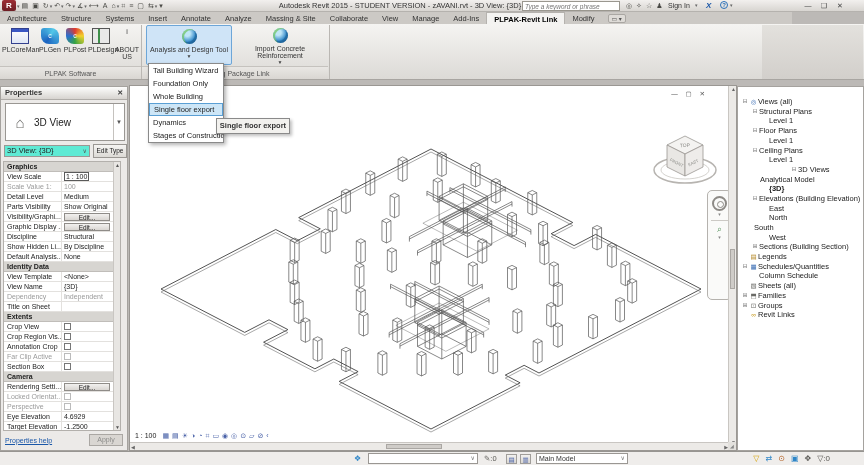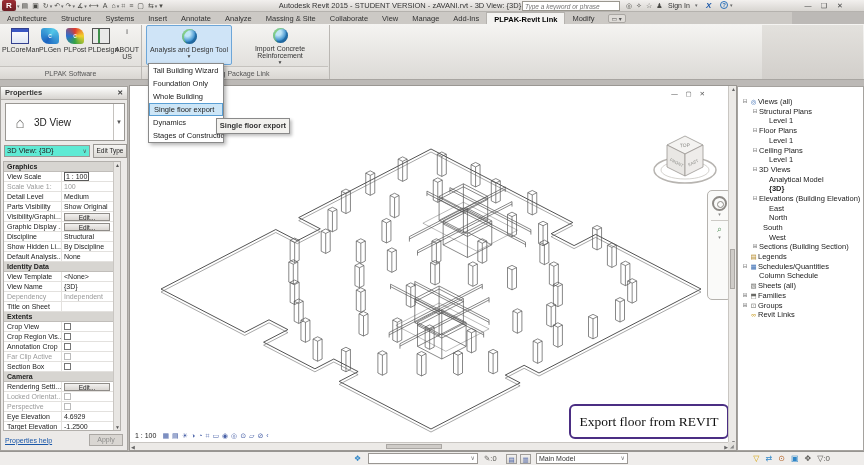--- a/index.html
+++ b/index.html
@@ -891,21 +891,20 @@
     <text x="44" y="40" font-size="4.2" fill="#8a8a86" text-anchor="middle" transform="rotate(-26 44 40)">EAST</text>
   </svg>
   <div id="view-win-controls">—&nbsp;▢&nbsp;✕</div>
   <div id="navbar">
     <div id="nav-wheel"></div>
     <div class="nav-dd">▾</div>
     <div id="nav-sep"></div>
     <div id="nav-zoom">⌕</div>
     <div class="nav-dd">▾</div>
   </div>
-  <div id="annotation-box">Export floor from REVIT</div>
   <div id="viewbar">
     <span class="scale">1 : 100</span>
   <span class="vb-icon">▦</span>
       <span class="vb-icon">▤</span>
       <span class="vb-icon">☀</span>
       <span class="vb-icon">◑</span>
       <span class="vb-icon">◔</span>
       <span class="vb-icon">⌗</span>
       <span class="vb-icon">▭</span>
       <span class="vb-icon">◉</span>
@@ -952,45 +951,45 @@
         <span class="tlabel">Level 1</span>
       </div>
       <div class="tree-row" style="padding-left: 13px;">
         <span class="texp">⊟</span>
         <span class="tlabel">Ceiling Plans</span>
       </div>
       <div class="tree-row" style="padding-left: 23px;">
         <span class="texp"></span>
         <span class="tlabel">Level 1</span>
       </div>
-      <div class="tree-row" style="padding-left: 13px;">
+      <div class="tree-row" style="padding-left: 24px; margin-left: 28px;">
         <span class="texp">⊟</span>
         <span class="tlabel">3D Views</span>
       </div>
-      <div class="tree-row" style="padding-left: 23px;">
+      <div class="tree-row" style="padding-left: 14px;">
         <span class="texp"></span>
         <span class="tlabel">Analytical Model</span>
       </div>
       <div class="tree-row" style="padding-left: 23px;">
         <span class="texp"></span>
         <span class="tlabel bold">{3D}</span>
       </div>
       <div class="tree-row" style="padding-left: 13px;">
         <span class="texp">⊟</span>
         <span class="tlabel">Elevations (Building Elevation)</span>
       </div>
       <div class="tree-row" style="padding-left: 23px;">
         <span class="texp"></span>
         <span class="tlabel">East</span>
       </div>
       <div class="tree-row" style="padding-left: 23px;">
         <span class="texp"></span>
         <span class="tlabel">North</span>
       </div>
-      <div class="tree-row" style="padding-left: 17px;">
+      <div class="tree-row" style="padding-left: 8px;">
         <span class="texp"></span>
         <span class="tlabel">South</span>
       </div>
       <div class="tree-row" style="padding-left: 23px;">
         <span class="texp"></span>
         <span class="tlabel">West</span>
       </div>
       <div class="tree-row" style="padding-left: 13px;">
         <span class="texp">⊞</span>
         <span class="tlabel">Sections (Building Section)</span>

